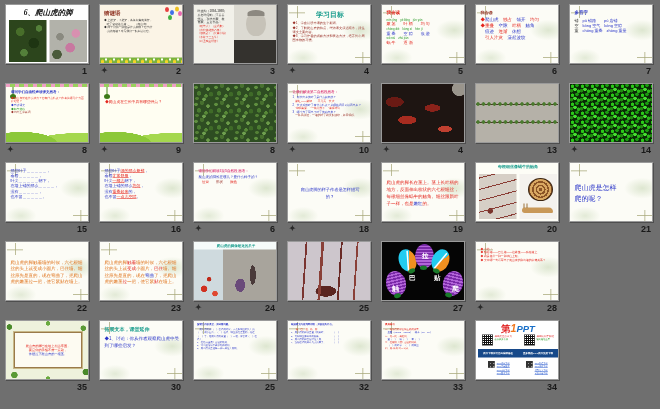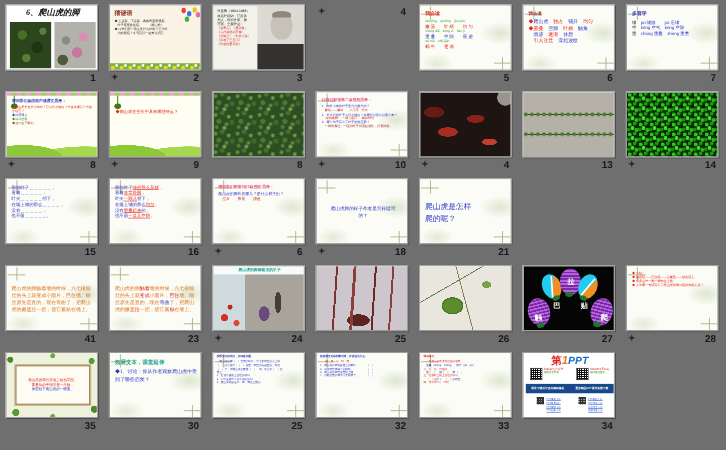--- a/index.html
+++ b/index.html
@@ -238,20 +238,30 @@
             <div class="portrait">
               <div class="head"></div>
             </div>
           </div>
         </div>
         <div class="meta">
           <span class="num">3</span>
         </div>
       </div>
       <div class="cell">
+        <div class="thumb">
+          <div class="inner tpl">
+            <div class="pad">
+              <div class="t-title" style="color: rgb(28, 158, 142); font-size: 14px; text-align: center;">学习目标</div>
+              <div class="ln" style="font-size: 6.4px;"><span style="color: rgb(154, 48, 40);">◆1、学会认读本课的生字新词。</span></div>
+              <div class="ln" style="font-size: 6.4px;"><span style="color: rgb(154, 48, 40);">◆2、了解爬山虎的特点，理清课文叙述顺序，抓住课文主要内容。</span></div>
+              <div class="ln" style="font-size: 6.4px;"><span style="color: rgb(154, 48, 40);">◆3、学习作者的观察方法和表达方法，培养留心周围事物的习惯。</span></div>
+            </div>
+          </div>
+        </div>
         <div class="meta">
           <span class="star">✦</span>
           <span class="num">4</span>
         </div>
       </div>
       <div class="cell">
         <div class="thumb">
           <div class="inner tpl">
             <div class="pad">
               <div class="t-title" style="color: rgb(228, 36, 28); font-size: 9px;">我会读</div>
@@ -448,41 +458,70 @@
         </div>
         <div class="meta">
           <span class="star">✦</span>
           <span class="num">18</span>
         </div>
       </div>
       <div class="cell">
         <div class="thumb">
           <div class="inner tpl">
             <div class="pad vc">
+              <div class="ln" style="font-size: 9px; line-height: 1.5;"><span style="color: rgb(228, 36, 28);">爬山虎的脚长在茎上。茎上长叶柄的地方，反面伸出枝状的六七根细丝，每根细丝像蜗牛的触角。细丝跟新叶子一样，也是</span><span style="color: rgb(42, 53, 200);">嫩红</span><span style="color: rgb(228, 36, 28);">的。</span></div>
+            </div>
+          </div>
+        </div>
+        <div class="meta">
+          <span class="num">19</span>
+        </div>
+      </div>
+      <div class="cell">
+        <div class="thumb">
+          <div class="inner s-snail">
+            <div class="sn-title" style="color: rgb(28, 158, 142); font-size: 8px;">每根细丝像蜗牛的触角</div>
+            <div class="sn-imgs">
+              <div class="sn-l ph-tendril"></div>
+              <div class="sn-r">
+                <div class="shell"></div>
+                <div class="sbody"></div>
+              </div>
+            </div>
+          </div>
+        </div>
+        <div class="meta">
+          <span class="num">20</span>
+        </div>
+      </div>
+      <div class="cell">
+        <div class="thumb">
+          <div class="inner tpl">
+            <div class="pad vc">
               <div class="ln" style="font-size: 14px; line-height: 1.5;"><span style="color: rgb(42, 53, 200);">爬山虎是怎样</span></div>
               <div class="ln" style="font-size: 14px; line-height: 1.5;"><span style="color: rgb(42, 53, 200);">爬的呢？</span></div>
             </div>
           </div>
         </div>
         <div class="meta">
           <span class="num">21</span>
         </div>
       </div>
     </div>
     <div class="row">
       <div class="cell">
         <div class="thumb">
           <div class="inner tpl">
             <div class="pad vc">
               <div class="ln" style="font-size: 9px; line-height: 1.45;"><span style="color: rgb(224, 115, 28);">爬山虎的脚触着墙的时候，六七根细丝的头上就变成小圆片，巴住墙。细丝原先是直的，现在弯曲了，把爬山虎的嫩茎拉一把，使它紧贴在墙上。</span></div>
             </div>
           </div>
         </div>
         <div class="meta">
-          <span class="num">41</span>
+          <span class="num">22</span>
         </div>
       </div>
       <div class="cell">
         <div class="thumb">
           <div class="inner tpl">
             <div class="pad vc">
               <div class="ln" style="font-size: 9px; line-height: 1.45;"><span style="color: rgb(224, 115, 28);">爬山虎的脚</span><span style="color: rgb(228, 36, 28);">触着</span><span style="color: rgb(224, 115, 28);">墙的时候，六七根细丝的头上就</span><span style="color: rgb(228, 36, 28);">变成</span><span style="color: rgb(224, 115, 28);">小圆片，</span><span style="color: rgb(228, 36, 28);">巴住</span><span style="color: rgb(224, 115, 28);">墙。细丝原先是直的，现在</span><span style="color: rgb(42, 53, 200);">弯曲</span><span style="color: rgb(224, 115, 28);">了，把爬山虎的嫩茎</span><span style="color: rgb(228, 36, 28);">拉</span><span style="color: rgb(224, 115, 28);">一把，使它紧</span><span style="color: rgb(228, 36, 28);">贴</span><span style="color: rgb(224, 115, 28);">在墙上。</span></div>
             </div>
           </div>
         </div>
@@ -500,28 +539,20 @@
           <span class="star">✦</span>
           <span class="num">24</span>
         </div>
       </div>
       <div class="cell">
         <div class="thumb">
           <div class="inner ph ph-stems"></div>
         </div>
         <div class="meta">
           <span class="num">25</span>
-        </div>
-      </div>
-      <div class="cell">
-        <div class="thumb">
-          <div class="inner ph ph-leaf"></div>
-        </div>
-        <div class="meta">
-          <span class="num">26</span>
         </div>
       </div>
       <div class="cell">
         <div class="thumb">
           <div class="inner s-diagram">
             <div class="ell e1 pu"></div>
             <div class="ell e2 cy"></div>
             <div class="ell e3 pu"></div>
             <div class="ell e4 cy"></div>
             <div class="ell e5 pu"></div>

